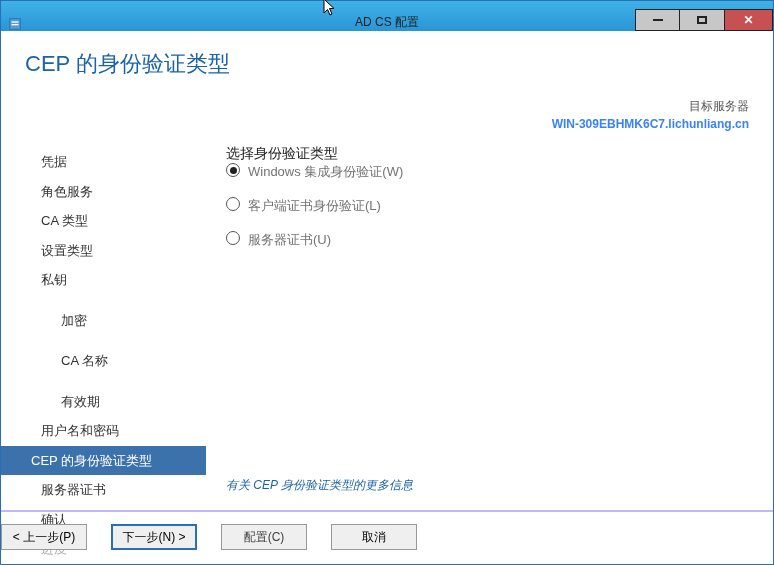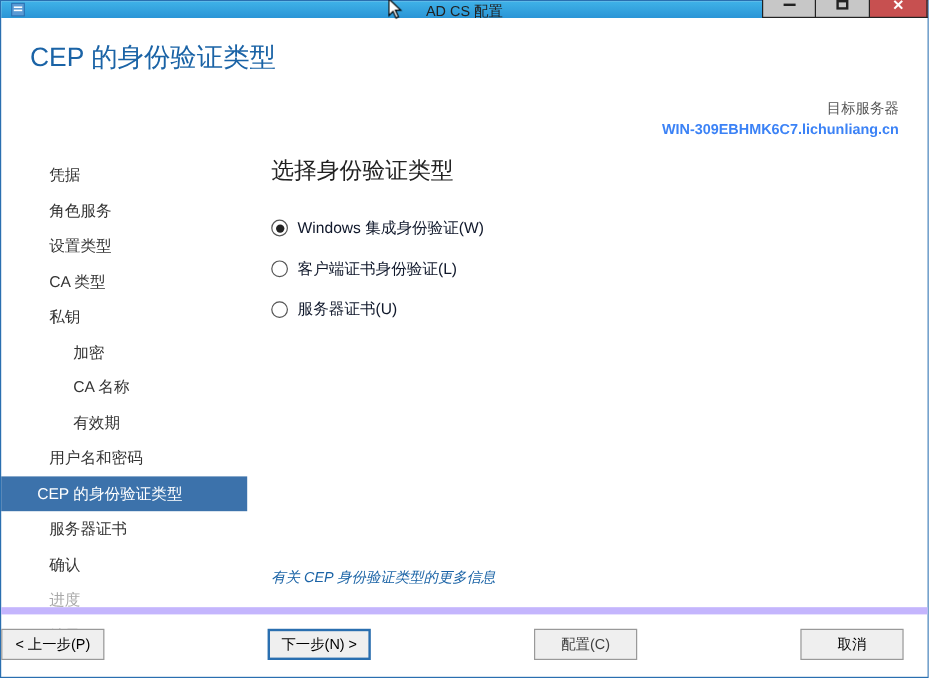--- a/index.html
+++ b/index.html
@@ -1,45 +1,45 @@
 <!DOCTYPE html>
 <html><head>
 <meta charset="utf-8">
 <style>
   * { box-sizing: border-box; margin: 0; padding: 0; font-family: "Microsoft YaHei", "Segoe UI", sans-serif; }
   html, body { width: 774px; height: 565px; overflow: hidden; background: #fff; }
   .window { width: 774px; height: 565px; border: 1px solid #2a6fb0; display: flex; flex-direction: column; background: #fff; }
-  .titlebar { height: 14px; background: linear-gradient(#3fb2e8, #2a95d6); display: flex; align-items: flex-start; color: #222; font-size: 12px; position: relative; }
+  .titlebar { height: 30px; background: linear-gradient(#3fb2e8, #2a95d6); display: flex; align-items: flex-end; color: #222; font-size: 12px; position: relative; }
   .titlebar .icon-box { width: 28px; display:flex; align-items:center; justify-content:center; }
   .titlebar .title-text { position:absolute; left:0; right:0; text-align:center; color:#222; pointer-events:none; font-size: 12px; }
   .win-controls { margin-left:auto; display:flex; height:22px; margin-top:-8px; }
   .win-btn { width: 45px; height: 22px; border:1px solid #222; background:#c7c7c7; display:flex; align-items:center; justify-content:center; font-size:12px; font-weight:bold; cursor:default; border-left:none; }
   .win-btn:first-child { border-left:1px solid #222; }
   .win-btn.min span { display:block; width:10px; border-bottom:2px solid #222; }
   .win-btn.max span { display:block; width:10px; height:8px; border:2px solid #222; }
   .win-btn.close { background:#c75050; color:#fff; width:48px; }
   .header-row { display:flex; align-items:flex-start; padding: 18px 24px 8px 24px; }
   .page-title { color:#1a63a6; font-size: 22px; font-weight:400; }
   .target { margin-left:auto; text-align:right; font-size:12px; color:#333; line-height:1.5;margin-top:48px; }
   .target .label { color:#555; }
   .target .val { font-weight:600; color:#3b82f6; }
   .body-row { flex:1; display:flex; padding: 0 4px 0 0; min-height:0; }
   .sidebar { width: 205px; padding: 6px 0 0 0; }
   .nav-item { font-size: 13px; color:#333; padding: 5px 10px 5px 40px; cursor:pointer; line-height:1.5; }
-  .nav-item.sub { padding-left: 60px; }
+  .nav-item.sub { padding-left: 60px; margin-top: 11px; }
   .nav-item.selected { background:#3c72ab; color:#fff; padding-left:30px; }
   .nav-item.disabled { color:#aaa; cursor:default; }
   .content { flex:1; padding: 4px 20px 0 20px; display:flex; flex-direction:column; }
-  .content-heading { font-size: 19px; color:#222; margin-bottom: 26px; }
-  .radio-row { display:flex; align-items:center; gap:8px; font-size:13px; color:#0f172a; margin-bottom: 16px; cursor:pointer; }
+  .content-heading { font-size: 14px; color:#222; }
+  .radio-row { display:flex; align-items:flex-start; gap:8px; font-size:13px; color:#737373; margin-bottom: 16px; cursor:pointer; }
   .radio-outer { width:14px; height:14px; border:1px solid #555; border-radius:50%; display:flex; align-items:center; justify-content:center; background:#fff; }
   .radio-outer.checked::after { content:""; width:7px; height:7px; background:#222; border-radius:50%; }
   .link-row { margin-top:auto; margin-bottom: 16px; font-style: italic; }
   .link-row a { color:#1a63a6; font-size:12px; text-decoration:none; cursor:pointer; }
-  .footer { border-top:6px solid #c4b5fd; padding: 12px 20px 14px 0; display:flex; justify-content:space-between; gap: 10px; }
+  .footer { border-top:2px solid #c4b5fd; padding: 12px 20px 14px 0; display:flex; justify-content:flex-start; gap: 24px; }
   .btn { min-width: 86px; height:26px; font-size:12px; padding: 0 10px; background:#efefef; border:1px solid #999; cursor:pointer; }
   .btn.default { border:2px solid #2a6fb0; padding:0 9px; }
   .btn.disabled { color:#404040; cursor:default; }
   .cursor-graphic { position:fixed; left:323px; top:-2px; pointer-events:none; font-size:16px; color:#222; }
   .icon-svg { width:14px; height:14px; }
 </style>
 </head>
 <body>
 
 <div class="window">
@@ -69,22 +69,22 @@
     <div class="target">
       <div class="label">目标服务器</div>
       <div class="val">WIN-309EBHMK6C7.lichunliang.cn</div>
     </div>
   </div>
 
   <div class="body-row">
     <div class="sidebar" id="sidebar">
         <div class="nav-item">凭据</div>
         <div class="nav-item">角色服务</div>
+        <div class="nav-item">CA 类型</div>
         <div class="nav-item">设置类型</div>
-        <div class="nav-item">CA 类型</div>
         <div class="nav-item">私钥</div>
         <div class="nav-item sub">加密</div>
         <div class="nav-item sub">CA 名称</div>
         <div class="nav-item sub">有效期</div>
         <div class="nav-item">用户名和密码</div>
         <div class="nav-item selected">CEP 的身份验证类型</div>
         <div class="nav-item">服务器证书</div>
         <div class="nav-item">确认</div>
         <div class="nav-item disabled">进度</div>
         <div class="nav-item disabled">结果</div>

